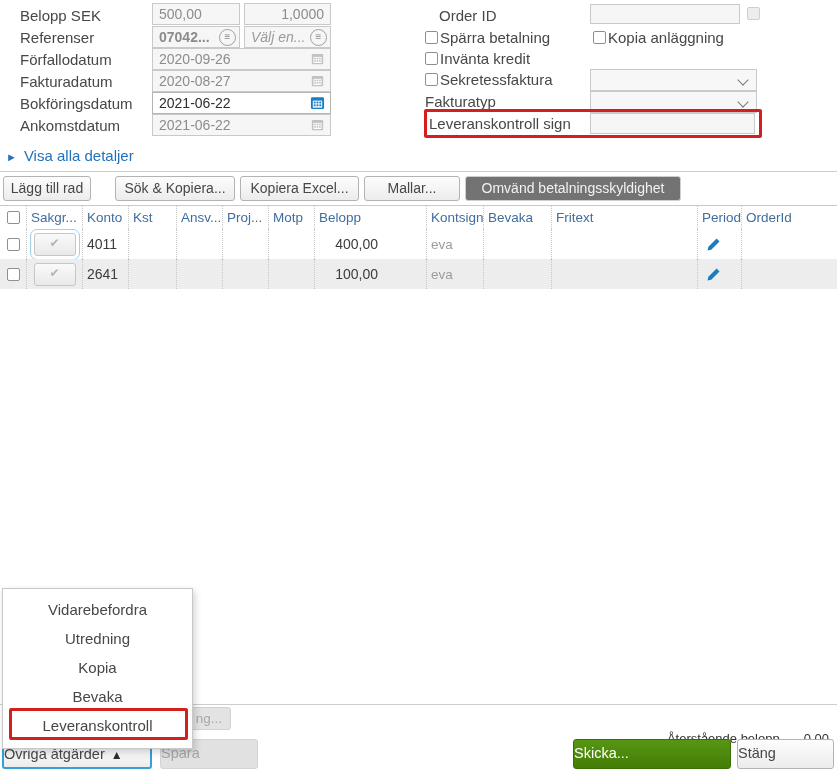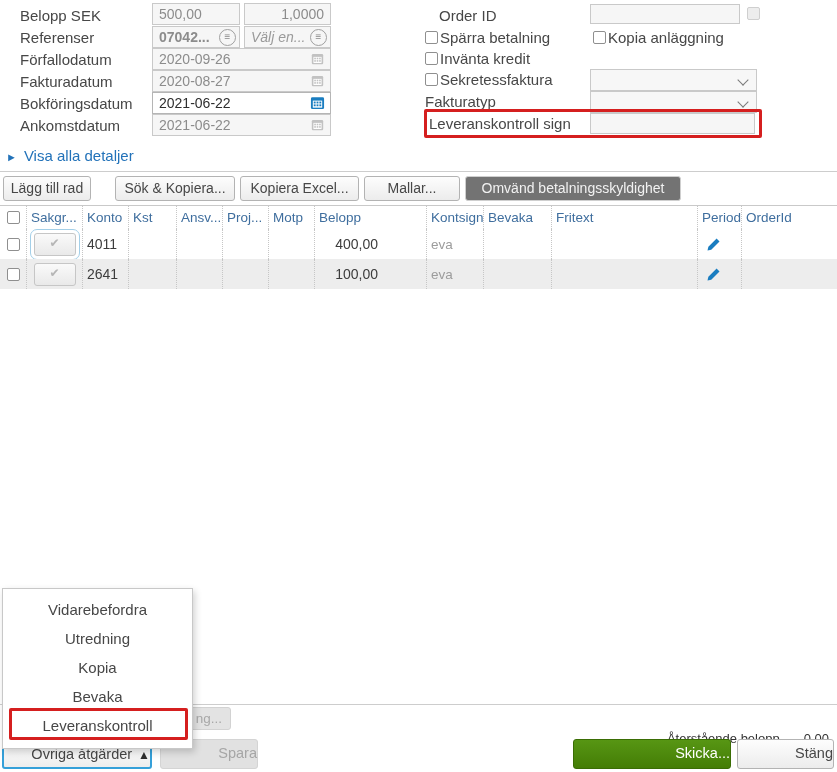--- a/index.html
+++ b/index.html
@@ -48,21 +48,21 @@
   .sakbtn.focused{outline:1px solid #a3cfe8;outline-offset:3px;}
   
   .popup{position:absolute;left:2px;top:576px;width:191px;height:161px;background:#fff;
          border:1px solid #c8c8c8;box-shadow:2px 3px 7px rgba(0,0,0,.18);z-index:10;padding-top:6px;
          box-sizing:border-box;margin-top:12px;}
   .popup .item{height:29px;line-height:29px;text-align:center;font-size:15px;color:#474747;cursor:pointer;}
   
   .remaining{position:absolute;right:8px;top:711px;display:flex;gap:24px;
              font-size:13px;font-weight:normal;color:#333;margin-top:20px;}
   .fbtn{position:absolute;box-sizing:border-box;height:30px;border-radius:3px;font-size:14.5px;
-        text-align:right;line-height:27px;cursor:pointer;}
+        text-align:left;line-height:27px;cursor:pointer;}
   .fbtn.ovriga{border:2px solid #35a0d9;background:linear-gradient(#ffffff,#ededed);color:#474747;}
   .fbtn.ovriga .tri{color:#2e2e2e;font-size:12px;margin-left:6px;}
   .fbtn.disabled{background:#e1e1e1;color:#a6a6a6;border:1px solid #d4d4d4;cursor:default;}
   .fbtn.green{background:linear-gradient(#579614,#447d05);color:#fff;border:1px solid #3a6d04;}
   .fbtn.plain{background:linear-gradient(#fdfdfd,#ececec);color:#474747;border:1px solid #b3b3b3;}
   .partialbtn{position:absolute;left:160px;top:707px;width:71px;height:23px;box-sizing:border-box;
               background:#e3e3e3;border:1px solid #d2d2d2;border-radius:3px;color:#a8a8a8;
               font-size:13.5px;text-align:right;padding:3px 8px 0 0;z-index:1;overflow:hidden;}
 </style>
 </head>

